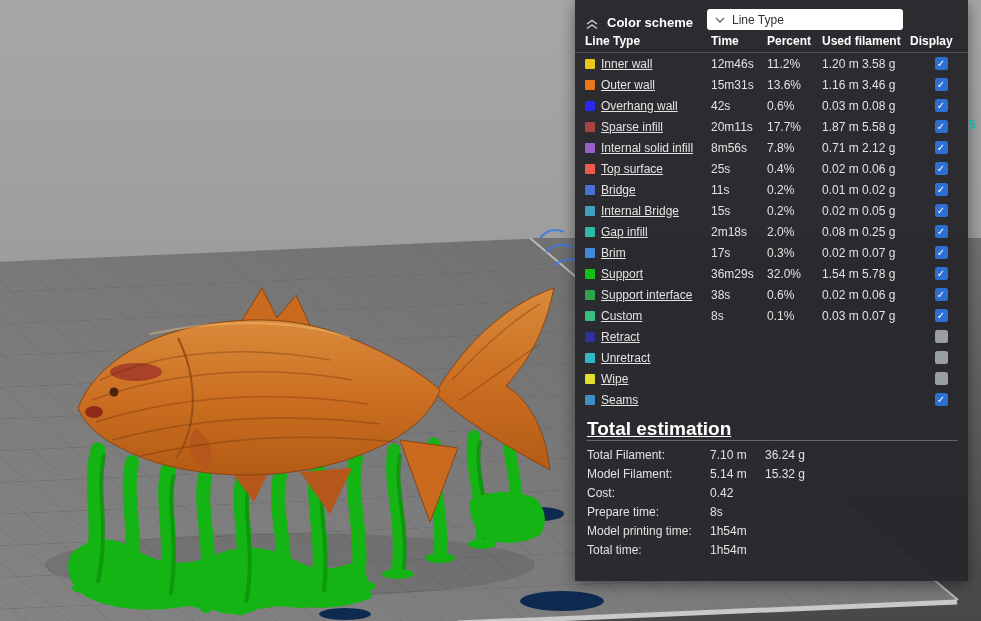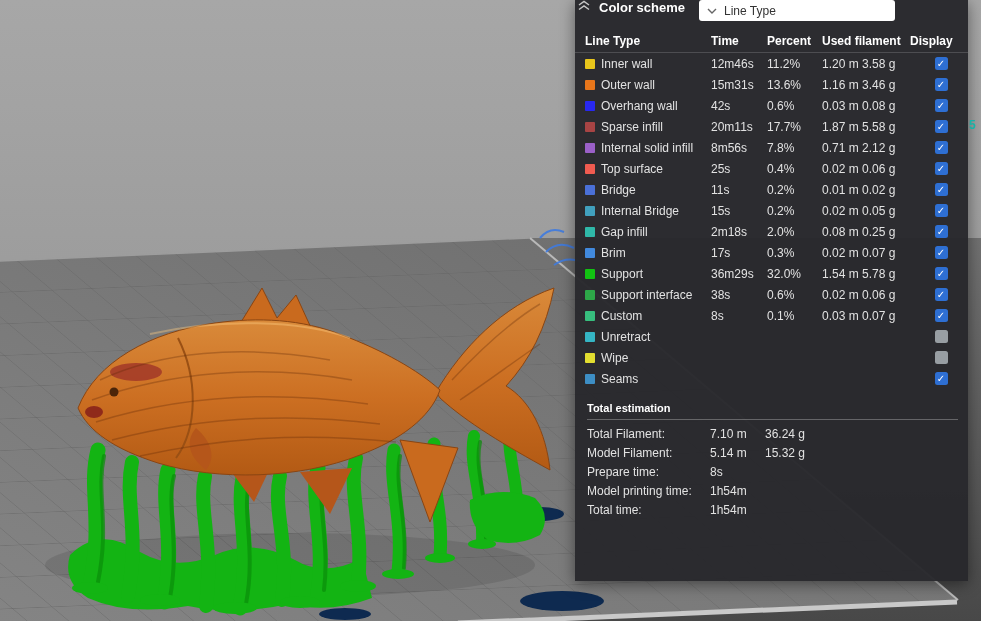--- a/index.html
+++ b/index.html
@@ -4,38 +4,38 @@
 <style>
   html,body{margin:0;padding:0;background:#9a9a9a;}
   body{width:981px;height:621px;overflow:hidden;font-family:"Liberation Sans",sans-serif;position:relative;}
   .stage{position:relative;width:981px;height:621px;overflow:hidden;}
   svg.viewport{position:absolute;left:0;top:0;}
 
   
   .panel{position:absolute;left:575px;top:0;width:393px;height:581px;
          background:rgba(40,40,44,0.97);color:#e2e2e2;font-size:12px;
          box-shadow:0 3px 14px rgba(0,0,0,.45);box-sizing:border-box;}
-  .panel-header{display:flex;align-items:flex-start;height:30px;padding:0 2px;gap:8px;}
+  .panel-header{display:flex;align-items:flex-end;height:30px;padding:0 10px;gap:8px;}
   .panel-title{font-weight:700;font-size:13px;color:#fff;white-space:nowrap;}
   .dropdown{margin-left:6px;display:flex;align-items:center;gap:7px;width:196px;height:21px;
             background:#fff;border-radius:3px;padding:0 8px;box-sizing:border-box;cursor:pointer;}
   .dd-value{font-size:12px;color:#333;}
   .thead,.row{display:grid;grid-template-columns:16px 110px 56px 55px 40px 48px 1fr 34px;
               align-items:center;padding:0 10px;height:21px;}
   .thead{height:22px;font-weight:700;color:#fff;border-bottom:1px solid rgba(255,255,255,.16);}
   .h-lt{grid-column:1/3}.h-time{grid-column:3}.h-pc{grid-column:4}.h-uf{grid-column:5/7}
   .h-disp{grid-column:7/9;}
   .swatch{width:10px;height:10px;border-radius:1px;display:inline-block;}
-  .cell-label{white-space:nowrap;overflow:hidden;}
+  .cell-label{white-space:nowrap;overflow:hidden;text-decoration:underline;}
   .cb{width:13px;height:13px;border-radius:2.5px;background:#989ea3;grid-column:8;justify-self:center;
       display:flex;align-items:center;justify-content:center;font-size:10px;line-height:1;color:#fff;cursor:pointer;}
   .cb.on{background:#2e6fd3;}
   .totals{margin-top:8px;padding:0 10px 0 12px;}
-  .totals-title{font-weight:700;font-size:11px;color:#fff;height:22px;display:flex;align-items:center;
-                border-bottom:1px solid rgba(255,255,255,.28);margin-bottom:4px;}
+  .totals-title{font-weight:700;font-size:19px;color:#fff;height:22px;display:flex;align-items:center;
+                border-bottom:1px solid rgba(255,255,255,.28);margin-bottom:4px;text-decoration:underline;}
   .trow{display:grid;grid-template-columns:123px 55px 1fr;height:19px;align-items:center;}
   .slider-label{position:absolute;left:969px;top:118px;color:#18b3a7;font-size:12px;font-weight:700;}
 </style>
 </head>
 <body>
 
 <div class="stage">
 
   <svg class="viewport" width="981" height="621" viewBox="0 0 981 621">
     <defs>
@@ -288,20 +288,29 @@
         <div class="row">
           <span class="swatch" style="background: rgb(55, 190, 126);"></span>
           <span class="cell-label">Custom</span>
           <span>8s</span>
           <span>0.1%</span>
           <span>0.03 m</span>
           <span>0.07 g</span>
           <span class="cb on">✓</span>
         </div>
         <div class="row">
+          <span class="swatch" style="background: rgb(48, 48, 159);"></span>
+          <span class="cell-label">Retract</span>
+          <span></span>
+          <span></span>
+          <span></span>
+          <span></span>
+          <span class="cb"></span>
+        </div>
+        <div class="row">
           <span class="swatch" style="background: rgb(53, 181, 196);"></span>
           <span class="cell-label">Unretract</span>
           <span></span>
           <span></span>
           <span></span>
           <span></span>
           <span class="cb"></span>
         </div>
         <div class="row">
           <span class="swatch" style="background: rgb(226, 222, 48);"></span>
@@ -330,20 +339,25 @@
             <span>Total Filament:</span>
             <span>7.10 m</span>
             <span>36.24 g</span>
           </div>
           <div class="trow">
             <span>Model Filament:</span>
             <span>5.14 m</span>
             <span>15.32 g</span>
           </div>
           <div class="trow">
+            <span>Cost:</span>
+            <span>0.42</span>
+            <span></span>
+          </div>
+          <div class="trow">
             <span>Prepare time:</span>
             <span>8s</span>
             <span></span>
           </div>
           <div class="trow">
             <span>Model printing time:</span>
             <span>1h54m</span>
             <span></span>
           </div>
           <div class="trow">

